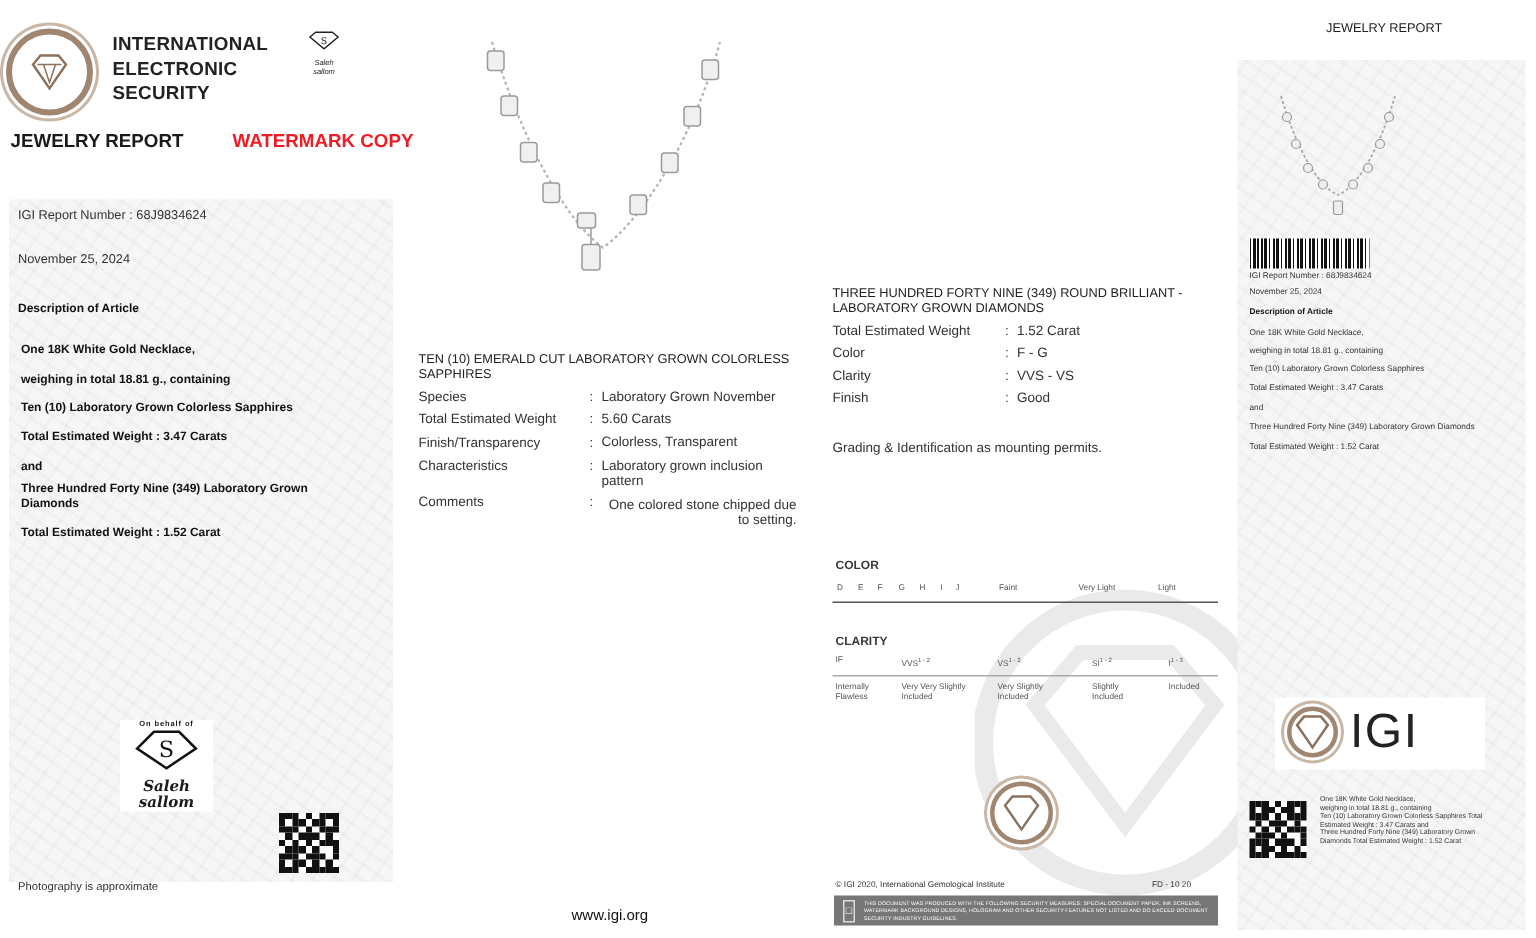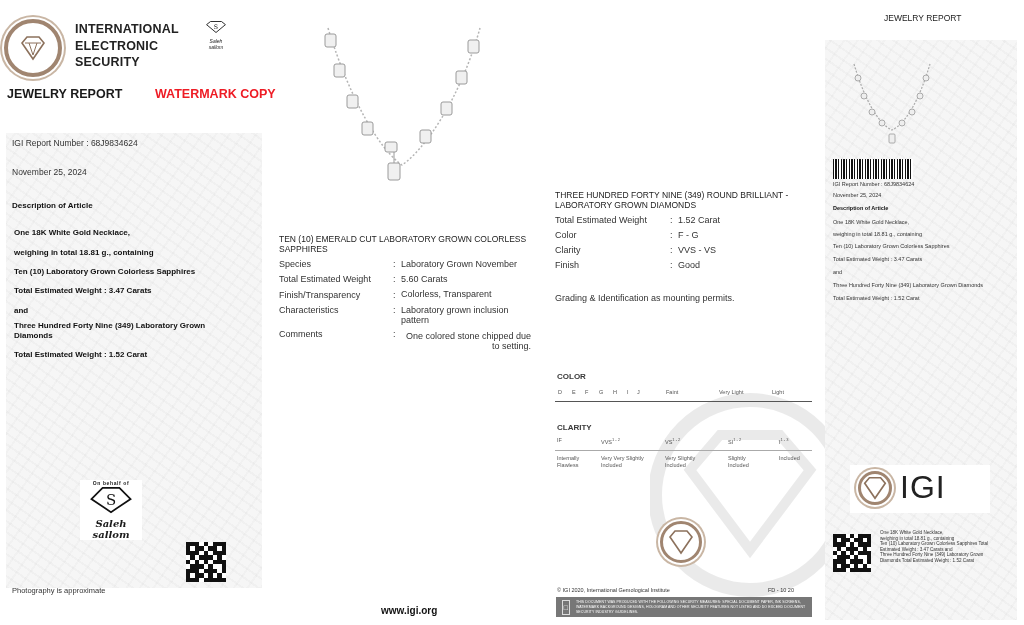--- a/index.html
+++ b/index.html
@@ -28,21 +28,21 @@
   .kv .v{position:absolute;line-height:10px;}
   .scale-h{font-weight:700;font-size:8px;color:#3a3a3a;}
   .scale-t{font-size:5.5px;color:#555;}
   .rule{height:1px;background:#555;}
   .barcode{height:20px;background:repeating-linear-gradient(90deg,#111 0 1px,#fff 1px 2px,#111 2px 4px,#fff 4px 5px,#111 5px 6px,#fff 6px 8px);}
   .r-text{font-size:5.5px;color:#333;}
   .r-bold{font-size:5.5px;font-weight:700;color:#111;}
   .security{background:#777;color:#fff;display:flex;align-items:center;}
   .sec-icon{width:13px;height:13px;border:1px solid #ddd;margin:0 6px;display:flex;align-items:center;justify-content:center;font-size:7px;}
   .sec-text{font-size:3.5px;line-height:5px;letter-spacing:0.1px;}
-  .url{font-weight:700;font-size:10px;color:#111;}
+  .url{font-weight:400;font-size:10px;color:#111;}
 </style>
 </head>
 <body>
 
 <div class="abs seal" style="left:4px;top:19px;">
   <svg viewBox="0 0 30 30">
       <path d="M4 10 L9 4 L21 4 L26 10 L15 26 Z" fill="none" stroke="#8c715c" stroke-width="1.6"></path>
       <path d="M7 10 L23 10 M11 10 L15 22 L19 10" fill="none" stroke="#8c715c" stroke-width="1"></path>
     </svg>
 </div>

